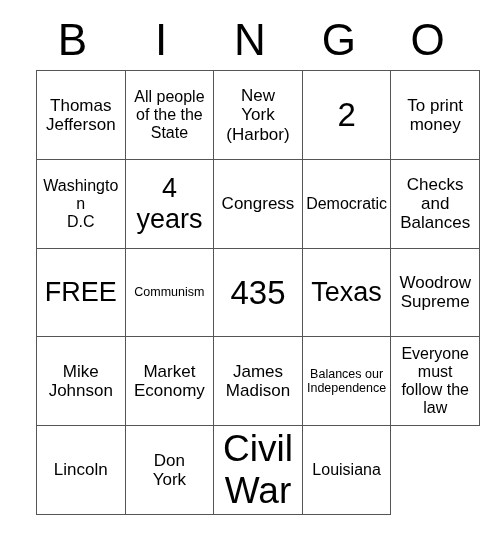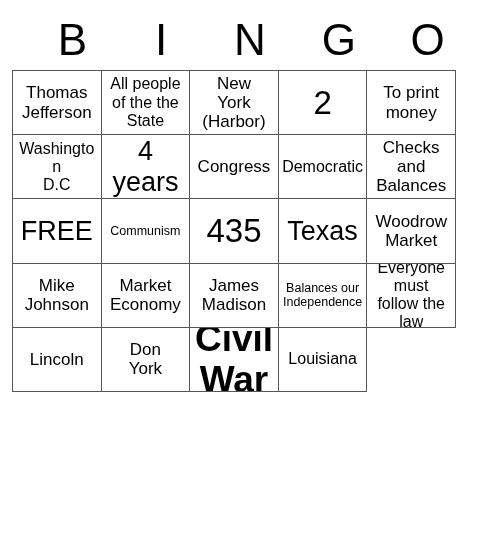--- a/index.html
+++ b/index.html
@@ -39,24 +39,24 @@
     font-size: 44px;
     line-height: 52px;
     font-weight: 400;
     letter-spacing: 0px;
     color: #000000;
   }
 
   
   #grid {
     position: absolute;
-    left: 12px;
+    left: 36px;
     top: 70px;
     width: 444px;
-    height: 322px;
+    height: 445px;
     border-top: 1px solid #555555;
     border-left: 1px solid #555555;
     box-sizing: border-box;
     display: grid;
     grid-template-columns: repeat(5, 1fr);
     grid-template-rows: repeat(5, 1fr);
   }
 
   .cell {
     border-right: 1px solid #555555;
@@ -79,21 +79,21 @@
     word-wrap: break-word;
   }
 
   
   .size-xs .cell-text { font-size: 12.5px; }
   .size-s  .cell-text { font-size: 16px; }
   .size-m  .cell-text { font-size: 17px; }
   .size-l  .cell-text { font-size: 17px; }
   .size-xl .cell-text { font-size: 27px; }
   .size-xxl .cell-text { font-size: 33px; }
-  .size-huge .cell-text { font-size: 37px; font-weight: bold; }
+  .size-huge .cell-text { font-size: 37px; }
 </style>
 </head>
 <body>
 
 <div id="bingo-card">
 
   <div id="header-row">
     <div class="header-letter">B</div>
     <div class="header-letter">I</div>
     <div class="header-letter">N</div>
@@ -152,21 +152,21 @@
       </div>
     <div class="cell size-xxl">
         <span class="cell-text">435</span>
       </div>
     <div class="cell size-xl">
         <span class="cell-text">Texas</span>
       </div>
 
     <div class="cell size-m">
         <span class="cell-text">Woodrow
-Market</span>
+Supreme</span>
       </div>
     <div class="cell size-l">
         <span class="cell-text">Mike
 Johnson</span>
       </div>
     <div class="cell size-m">
         <span class="cell-text">Market
 Economy</span>
       </div>
     <div class="cell size-l">

